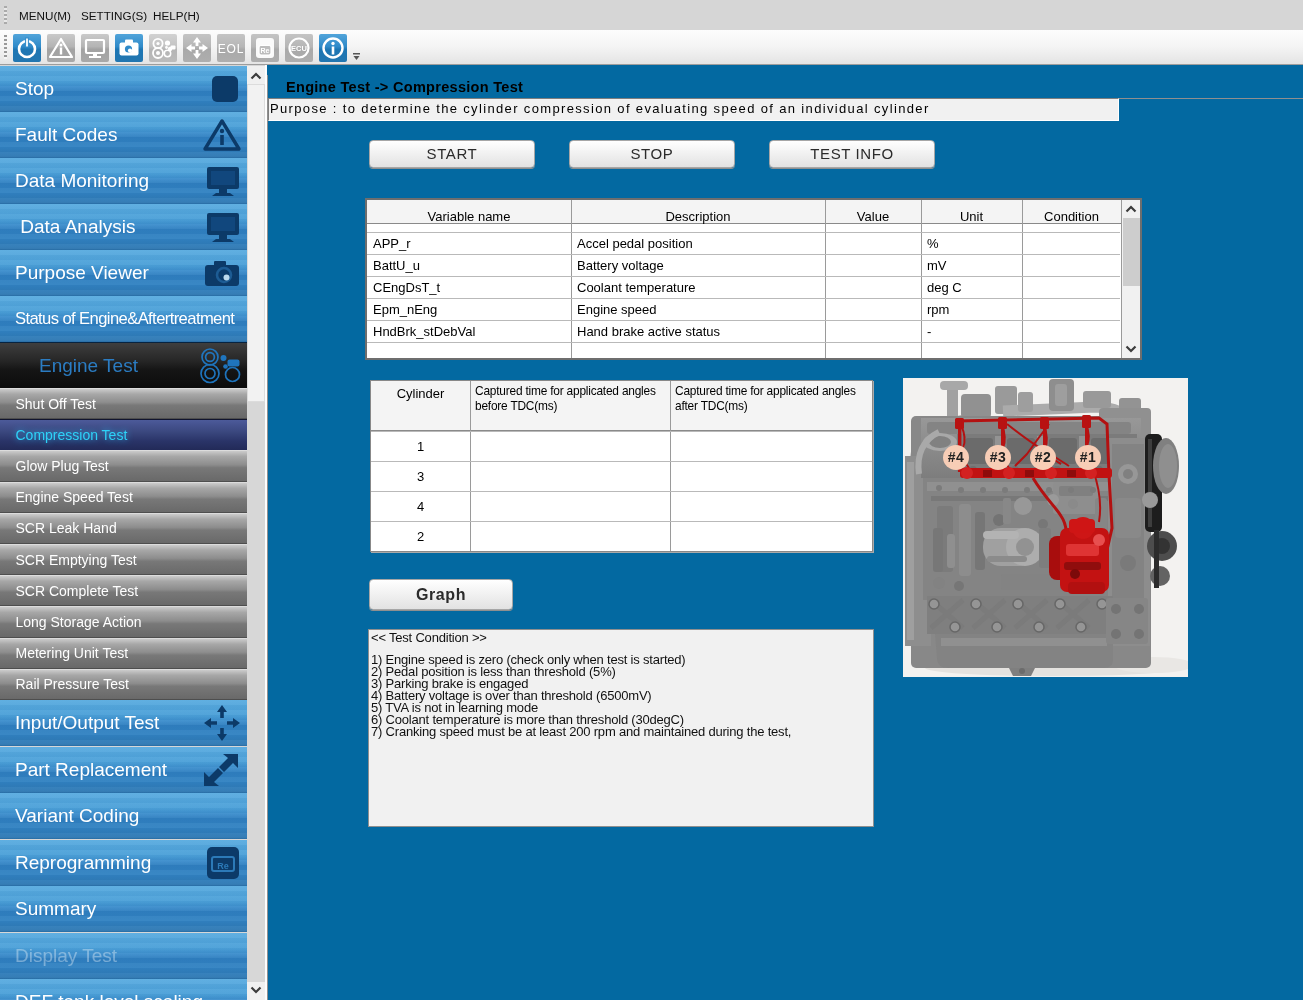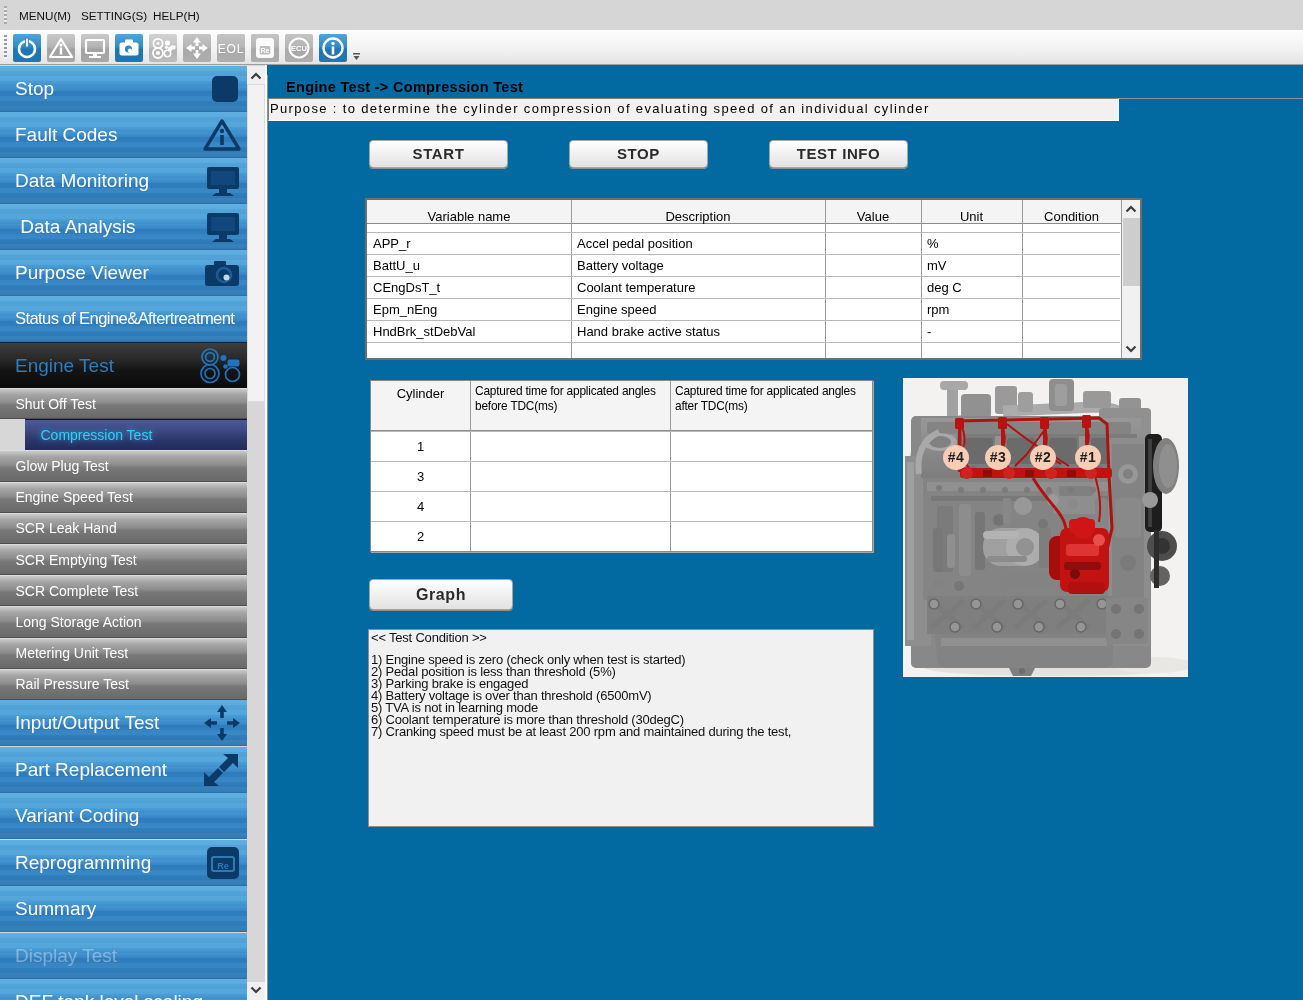--- a/index.html
+++ b/index.html
@@ -27,48 +27,48 @@
 #tbdrop { position:absolute; left:352px; top:22px; width:9px; height:10px; }
 
 
 #sidebar { position:absolute; left:0; top:66px; width:247px; height:934px; }
 .sbtn { position:absolute; left:0; width:247px; height:46px; color:#fff; overflow:hidden; }
 .sbtn .lbl { position:absolute; left:15px; top:50%; transform:translateY(-50%); font-size:19px; white-space:nowrap; }
 .sbtn.blue { background:
   repeating-linear-gradient(180deg, rgba(255,255,255,0.04) 0 5px, rgba(0,0,30,0.025) 5px 10px),
   linear-gradient(180deg,#5aace0 0,#4a9fd8 35%,#3889c9 48%,#2f7fc0 55%,#3182c2 75%,#2e79b4 95%,#2b72aa 100%); }
 .sbtn.dark { background:linear-gradient(180deg,#3e3e3e 0,#262626 40%,#151515 60%,#0b0b0b 100%); border-top:1px solid #07233f; }
-.sbtn.dark .lbl { color:#2b7cc2; }
+.sbtn.dark .lbl { color:#2b7cc2;margin-left:24px; }
 .ssub { position:absolute; left:0; width:247px; height:31.2px; color:#fff; }
 .ssub .lbl { position:absolute; left:15.5px; top:50%; transform:translateY(-50%); font-size:14px; white-space:nowrap; }
 .ssub.gray { background:linear-gradient(180deg,#cbcbcb 0,#a7a7a7 18%,#8d8d8d 46%,#787878 56%,#696969 100%); border-top:1px solid #dcdcdc; border-bottom:1px solid #4e4e4e; }
-.ssub.navy { background:linear-gradient(180deg,#4c5a9a 0,#3a477e 40%,#2a3468 70%,#222a58 100%); border-top:1px solid #10142e;margin-left:25px; }
+.ssub.navy { background:linear-gradient(180deg,#4c5a9a 0,#3a477e 40%,#2a3468 70%,#222a58 100%); border-top:1px solid #10142e; }
 .ssub.navy .lbl { color:#2ed2f8; text-shadow:0 0 6px rgba(46,190,248,.9); }
 .sicon { position:absolute; right:5px; top:50%; transform:translateY(-50%); }
 
 
 #sscroll { position:absolute; left:247px; top:66px; width:18px; height:934px; background:#d7d7d7; }
 #sscroll .abox { position:absolute; left:0; width:18px; height:18px; background:#f0f0f0; }
 #sscroll .thumb { position:absolute; left:0px; top:18px; width:18px; height:318px; background:#f2f2f2; border:1px solid #dcdcdc; }
 .arr { position:absolute; left:3px; width:12px; height:8px; }
 .arr svg { display:block; }
 
 
 #content { position:absolute; left:265px; top:65px; width:1038px; height:935px; background:#0369a1; }
 #wstrip { position:absolute; left:0; top:0; width:2px; height:935px; background:#fdfdfd; }
 #cborder { position:absolute; left:2px; top:10px; width:1px; height:925px; background:#909090; }
 #title { position:absolute; left:21px; top:14px; font-size:14.5px; font-weight:bold; color:#000; letter-spacing:0.3px; }
 #hrule { position:absolute; left:3px; top:33px; width:1035px; height:1px; background:#8f8f8f; }
 #purpose { position:absolute; left:3px; top:33px; width:851px; height:23px; background:#f1f1f1;
   border-top:1px solid #7e7e7e; border-left:1px solid #7e7e7e; border-right:1px solid #fff; border-bottom:1px solid #fff; }
 #purpose div { position:absolute; left:1px; top:2px; font-size:13px; color:#000; letter-spacing:1.35px; }
 
-.pbtn { position:absolute; width:139px; height:28px; border:1px solid #a6a6a6; border-radius:4px;
+.pbtn { position:absolute; width:166px; height:28px; border:1px solid #a6a6a6; border-radius:4px;
   background:linear-gradient(180deg,#ffffff 0,#f2f2f2 45%,#e2e2e2 100%);
-  box-shadow:0 1px 0 #8f8f8f; font-size:15px; color:#2b2b2b; text-align:center; line-height:26px; letter-spacing:0.6px;font-weight:bold; }
+  box-shadow:0 1px 0 #8f8f8f; font-size:15px; color:#2b2b2b; text-align:center; line-height:26px; letter-spacing:0.6px; }
 
 
 #t1 { position:absolute; left:100px; top:133px; width:777px; height:162px; background:#fff; border:2px solid #6e6e6e; }
 #t1 .hdr { position:absolute; left:0; top:0; height:24px; background:#f4f4f4; border-bottom:1px solid #8a8a8a; font-size:13px; color:#000; text-align:center; line-height:33px; }
 #t1 .cl { position:absolute; top:0; bottom:0; width:1px; background:#9a9a9a; }
 #t1 .rl { position:absolute; left:0; width:753px; height:1px; background:#b9b9b9; }
 #t1 .cell { position:absolute; font-size:13px; color:#000; }
 #t1s { position:absolute; left:754px; top:0; width:19px; height:158px; background:#f1f1f1; border-left:1px solid #9a9a9a; }
 #t1s .thumb { position:absolute; left:1px; top:18px; width:17px; height:68px; background:#cdcdcd; }
 

